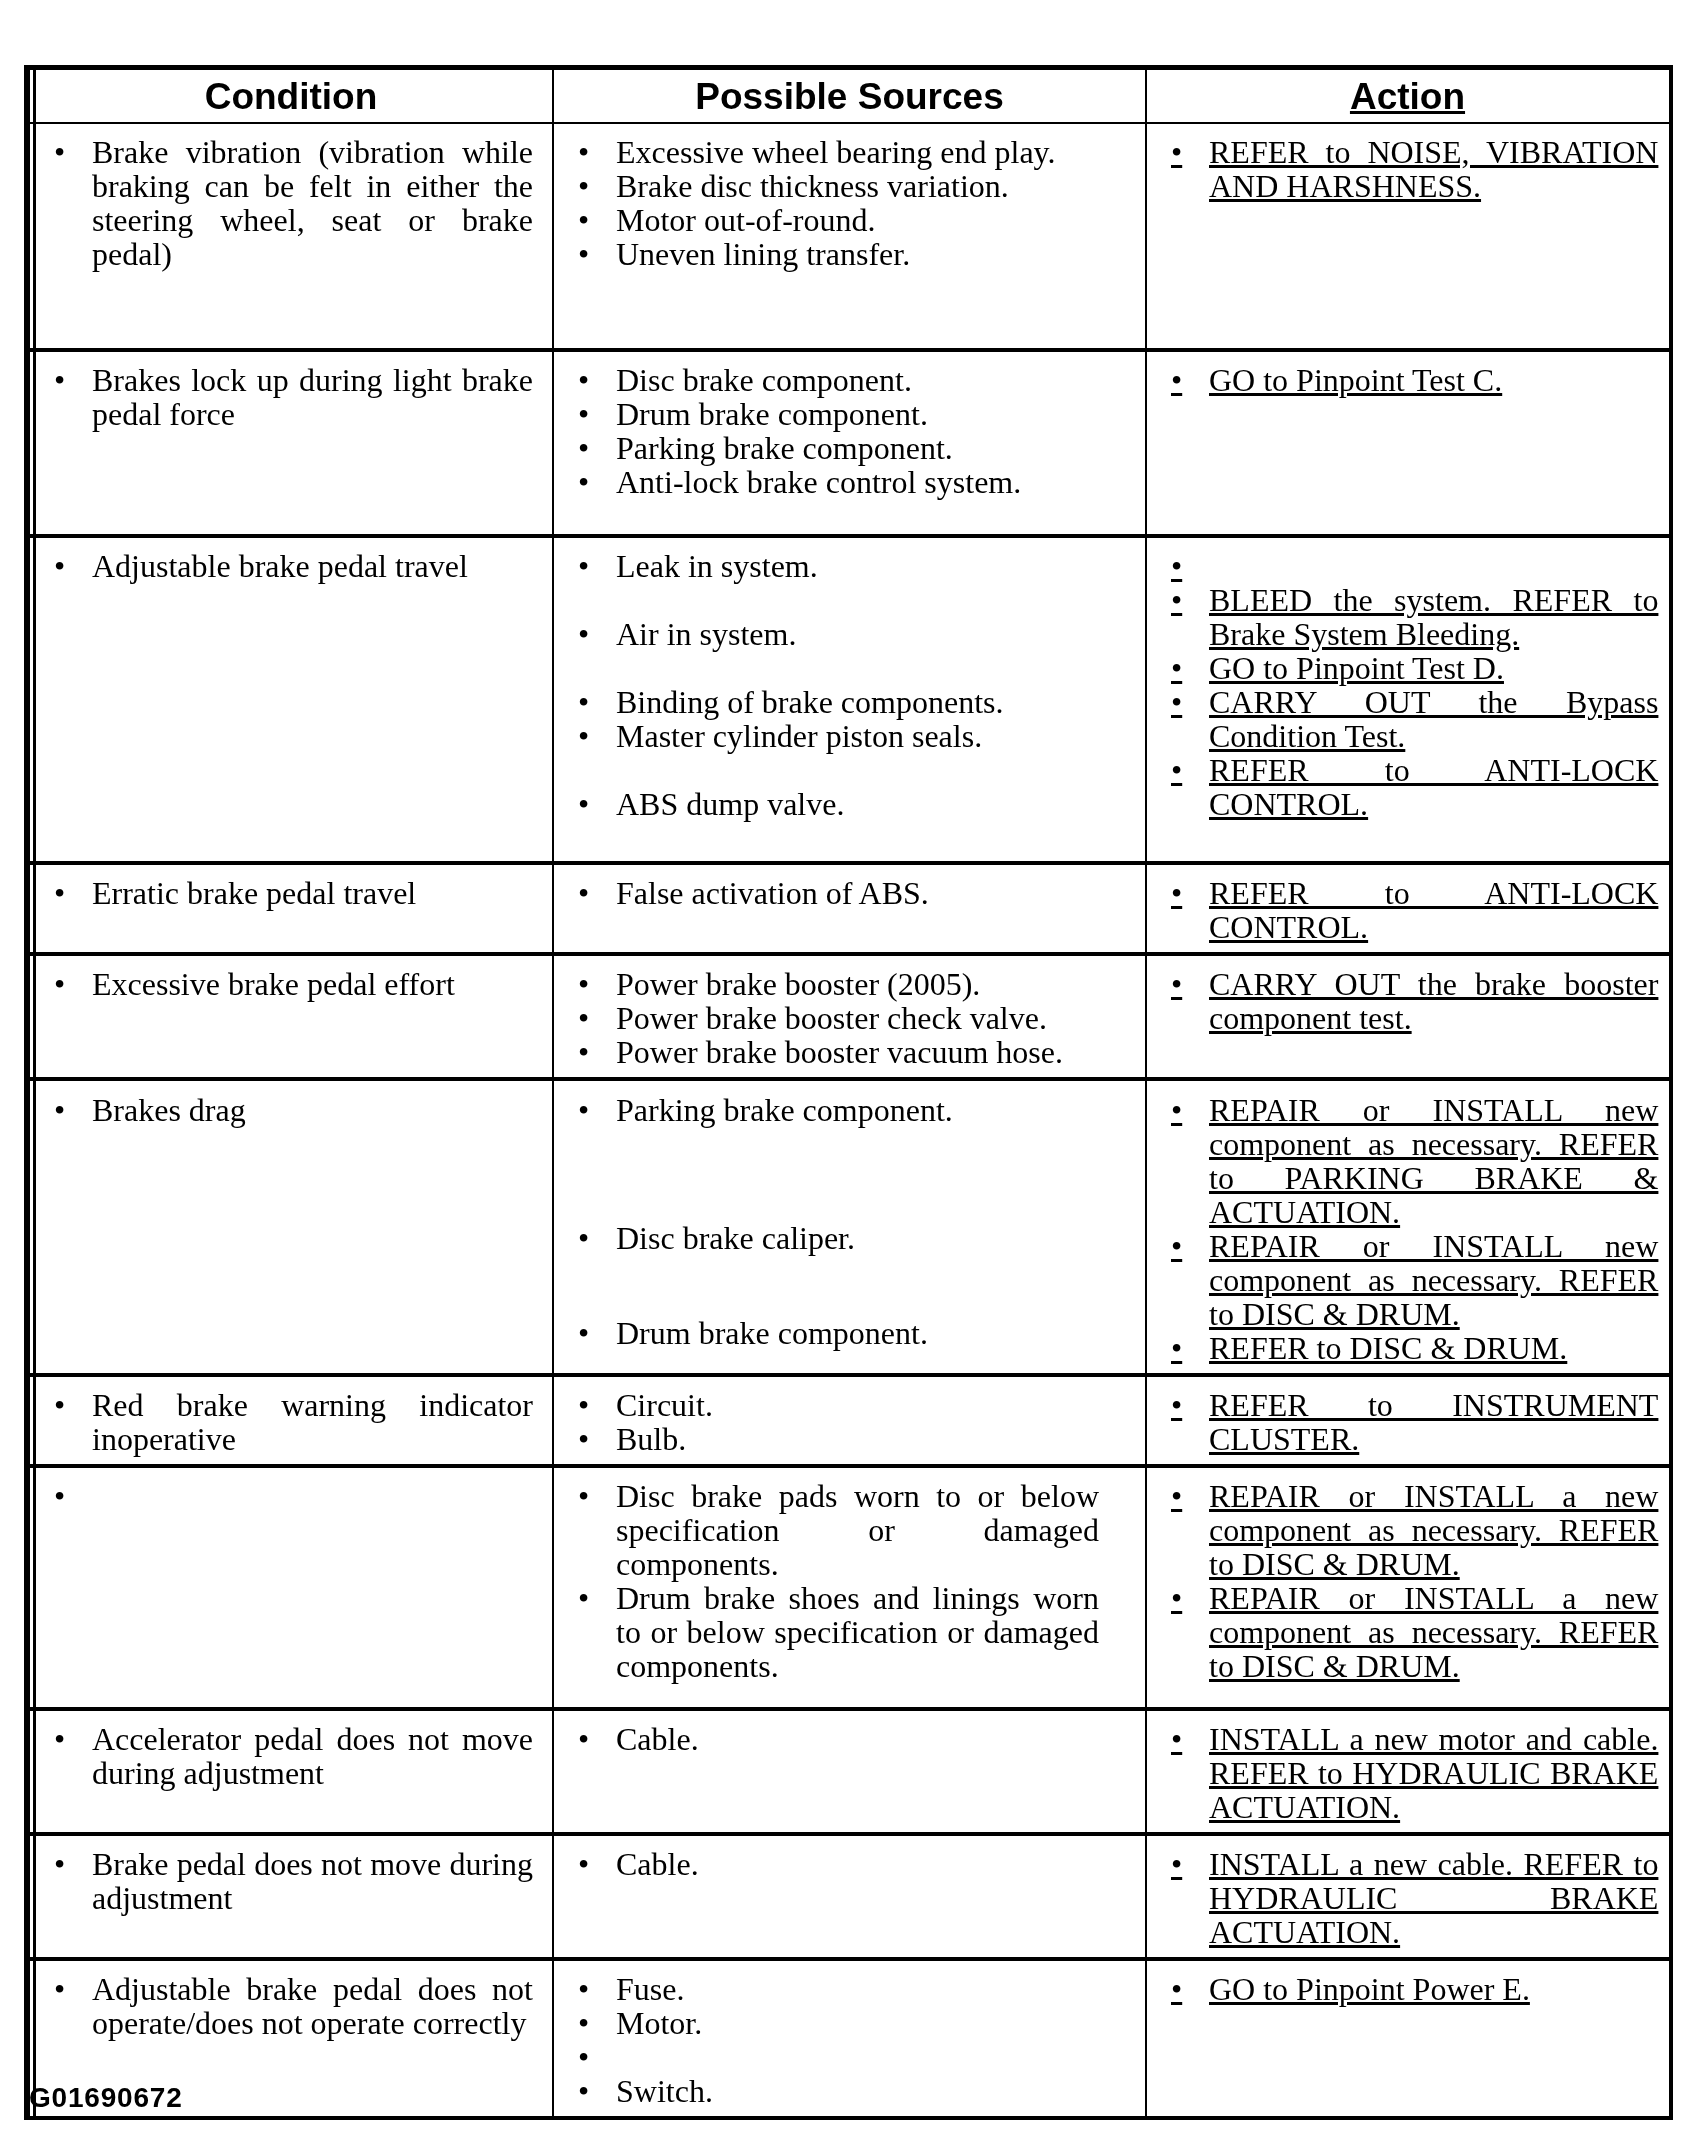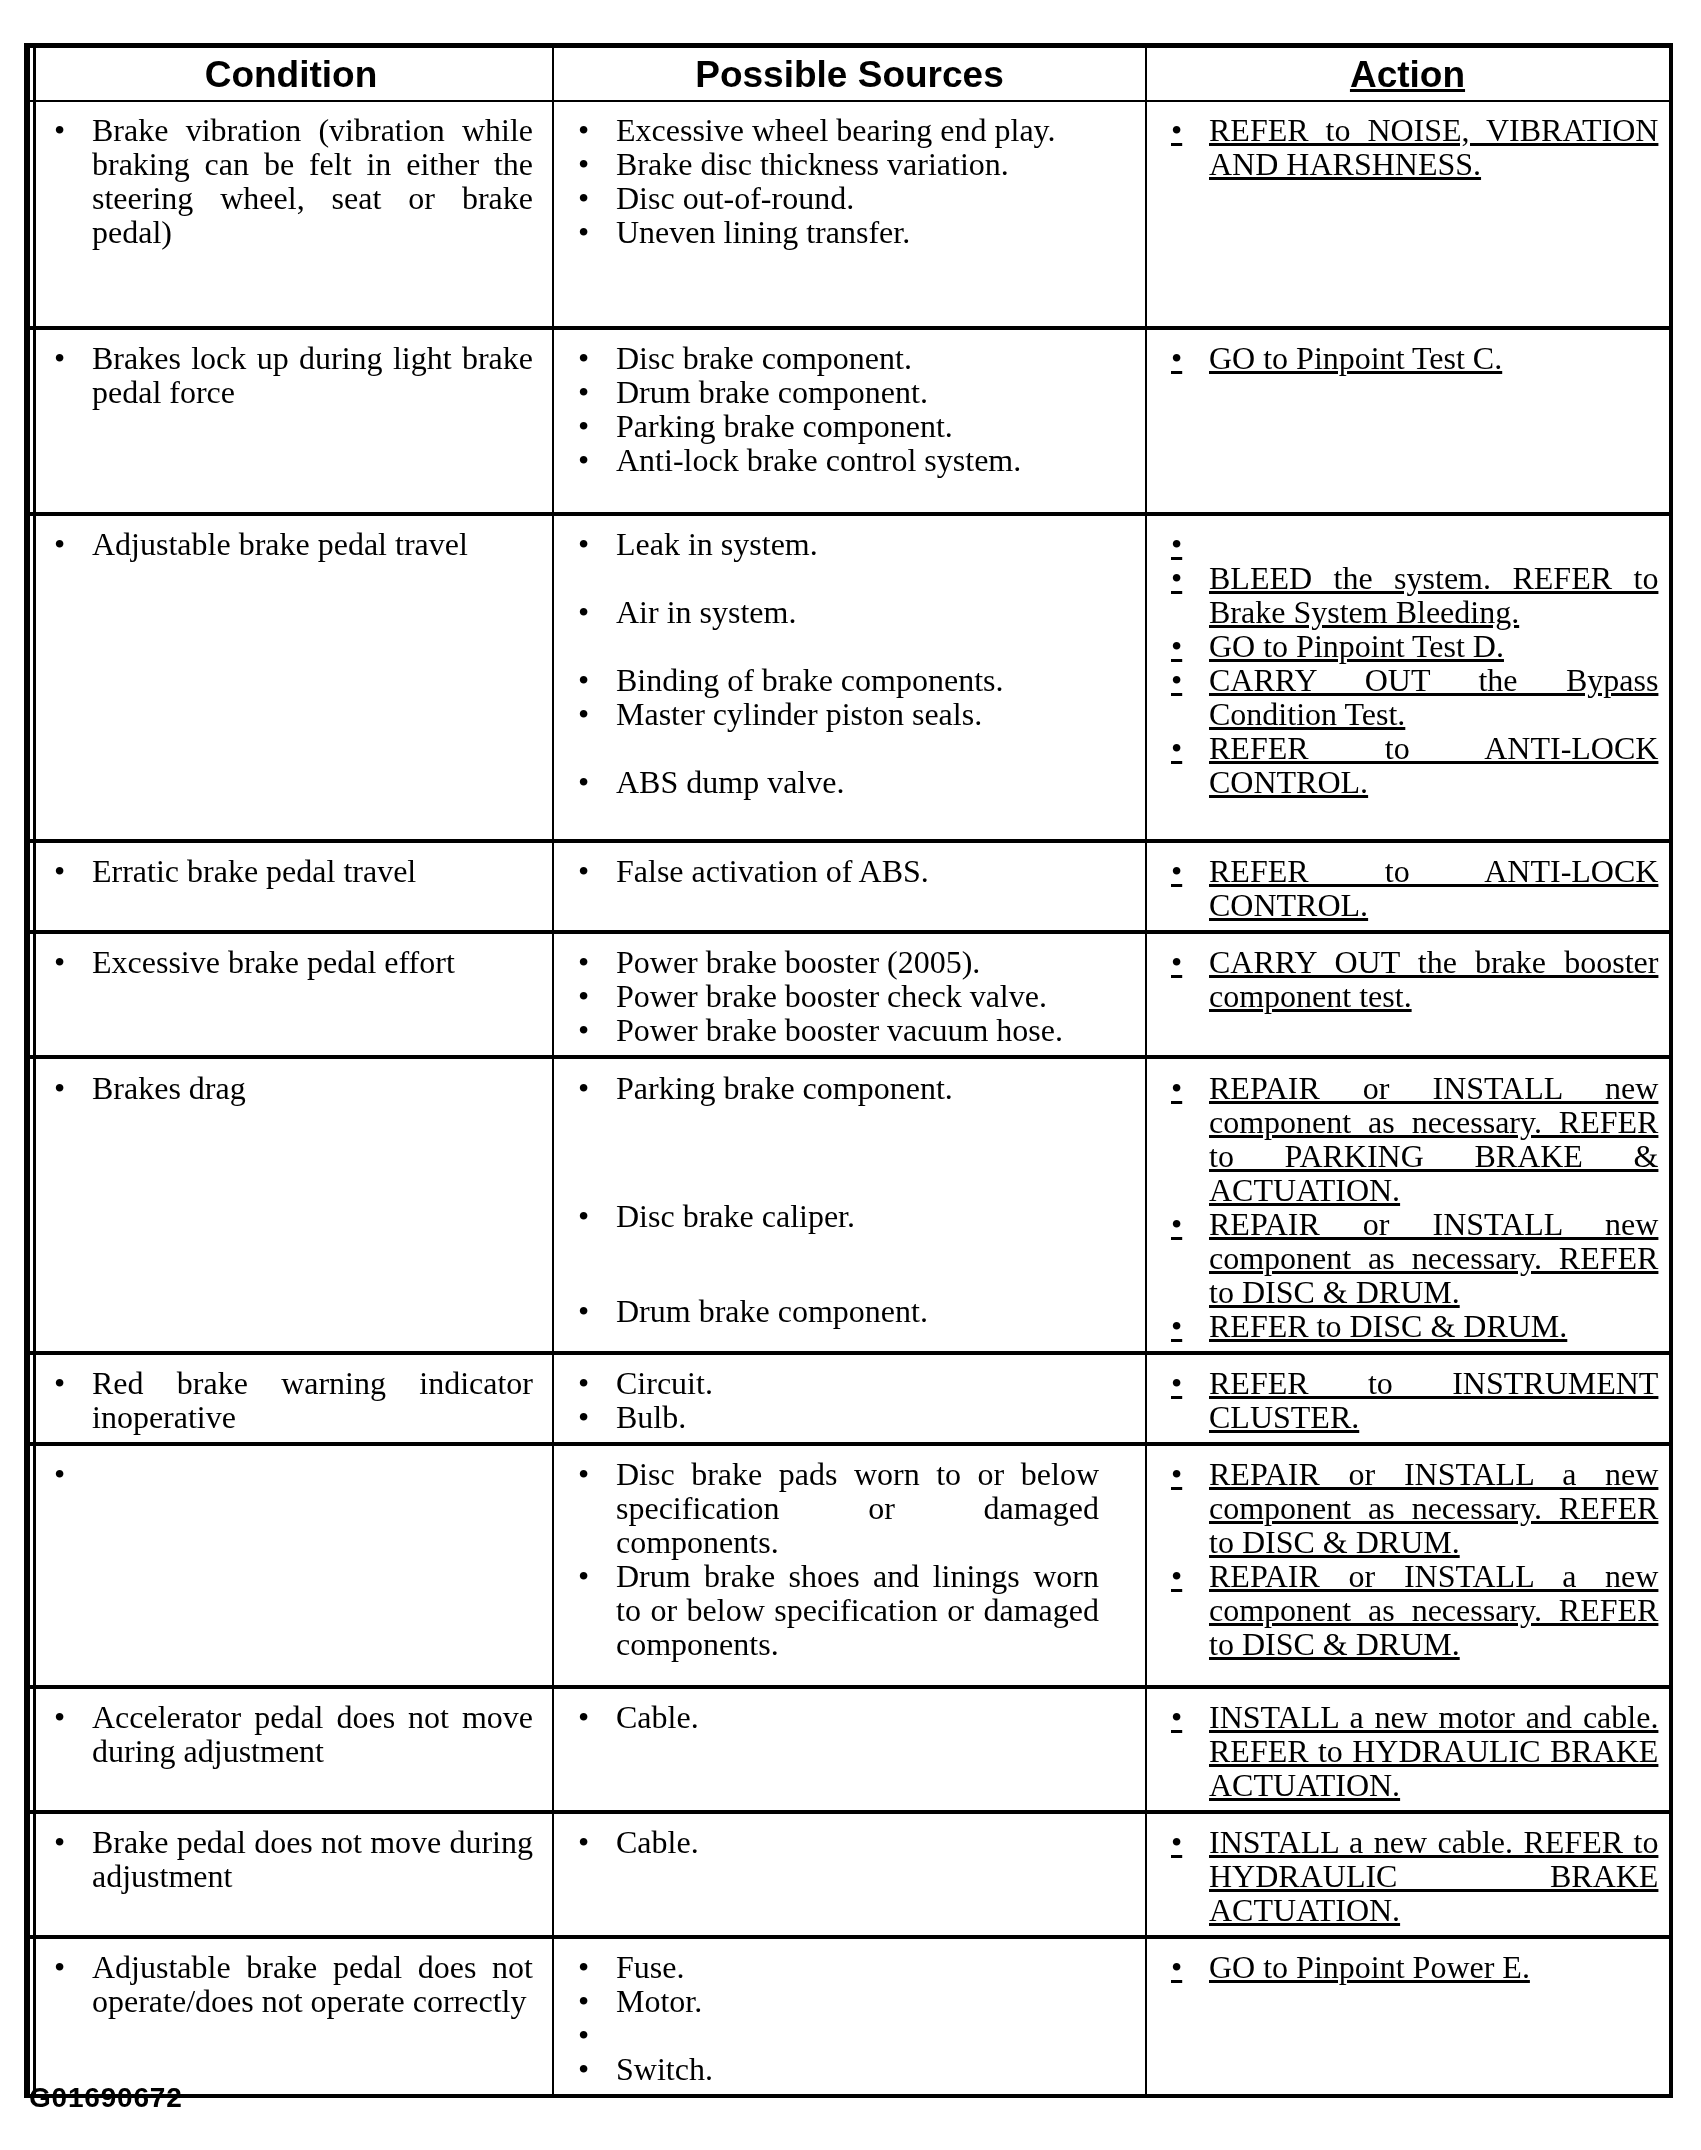--- a/index.html
+++ b/index.html
@@ -3,21 +3,21 @@
 <meta charset="utf-8">
 <style>
   html,body{margin:0;padding:0;}
   body{
     width:1701px;height:2151px;background:#ffffff;overflow:hidden;
     font-family:"Liberation Serif","DejaVu Serif",serif;color:#000;
   }
   .page{position:relative;width:1701px;height:2151px;background:#fff;}
 
   .tbl{
-    position:absolute;left:24px;top:43px;width:1649px;box-sizing:border-box;
+    position:absolute;left:24px;top:65px;width:1649px;box-sizing:border-box;
     border-style:solid;border-color:#000;
     border-top-width:5.6px;border-right-width:4px;border-bottom-width:4.8px;border-left-width:6.4px;
   }
   
   .tbl::before{content:"";position:absolute;left:3.2px;top:0;bottom:0;width:2.4px;background:#000;}
 
   .row{display:grid;grid-template-columns:524px 593px 521px;border-bottom:4px solid #000;}
   .row.hdr{border-bottom:2.4px solid #000;}
   .row:last-child{border-bottom:none;}
 
@@ -62,21 +62,21 @@
           <div class="item">
             <span class="bullet">•</span>
             <div class="txt">Excessive wheel bearing end play.</div>
           </div>
           <div class="item">
             <span class="bullet">•</span>
             <div class="txt">Brake disc thickness variation.</div>
           </div>
           <div class="item">
             <span class="bullet">•</span>
-            <div class="txt">Disc out-of-round.</div>
+            <div class="txt">Motor out-of-round.</div>
           </div>
           <div class="item">
             <span class="bullet">•</span>
             <div class="txt">Uneven lining transfer.</div>
           </div>
         </div>
         <div class="cell c3">
           <div class="item">
             <span class="bullet">•</span>
             <div class="txt">REFER to NOISE, VIBRATION AND HARSHNESS.</div>

